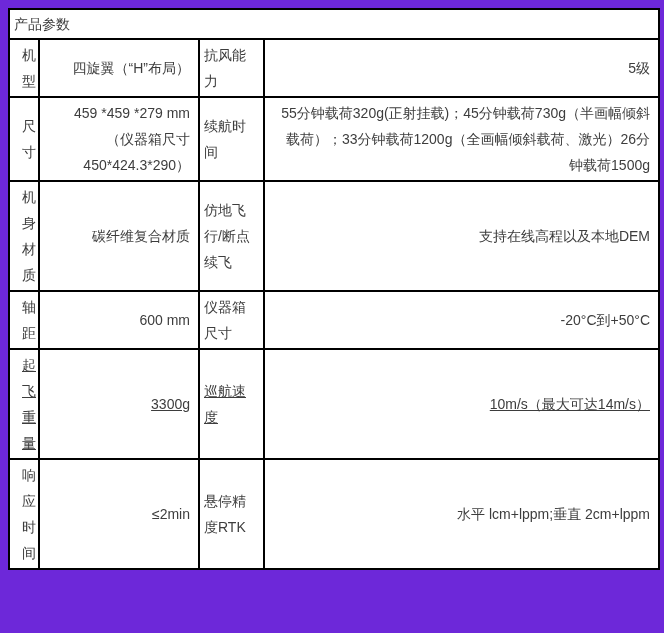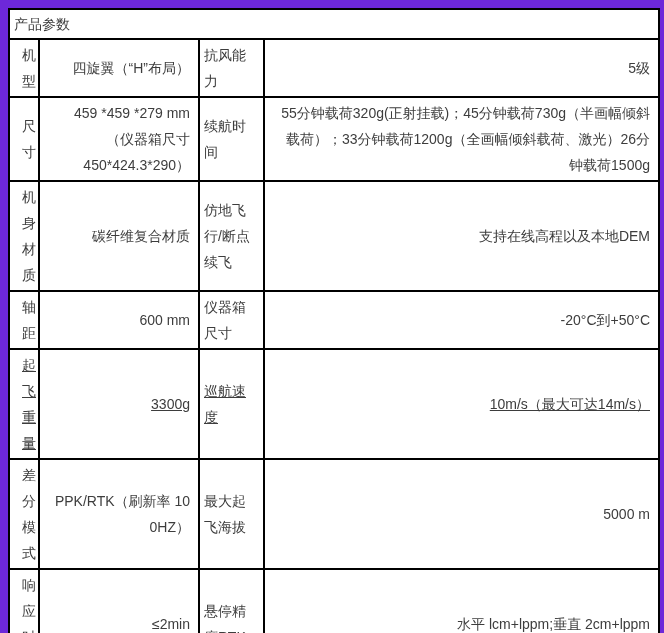--- a/index.html
+++ b/index.html
@@ -108,26 +108,20 @@
         <td class="value-cell">-20°C到+50°C</td>
       </tr>
 
       <tr class="h104">
         <td class="row-label">起飞重量</td>
         <td class="value-cell">3300g</td>
         <td class="mid-label">巡航速度</td>
         <td class="value-cell">10m/s（最大可达14m/s）</td>
       </tr>
 
-      <tr class="h103">
-        <td class="row-label">差分模式</td>
-        <td class="value-cell">PPK/RTK（刷新率 100HZ）</td>
-        <td class="mid-label">最大起飞海拔</td>
-        <td class="value-cell">5000 m</td>
-      </tr>
 
       <tr class="h103">
         <td class="row-label">响应时间</td>
         <td class="value-cell">≤2min</td>
         <td class="mid-label">悬停精度RTK</td>
         <td class="value-cell">水平 lcm+lppm;垂直 2cm+lppm</td>
       </tr>
     </tbody>
   </table>
 </div>

